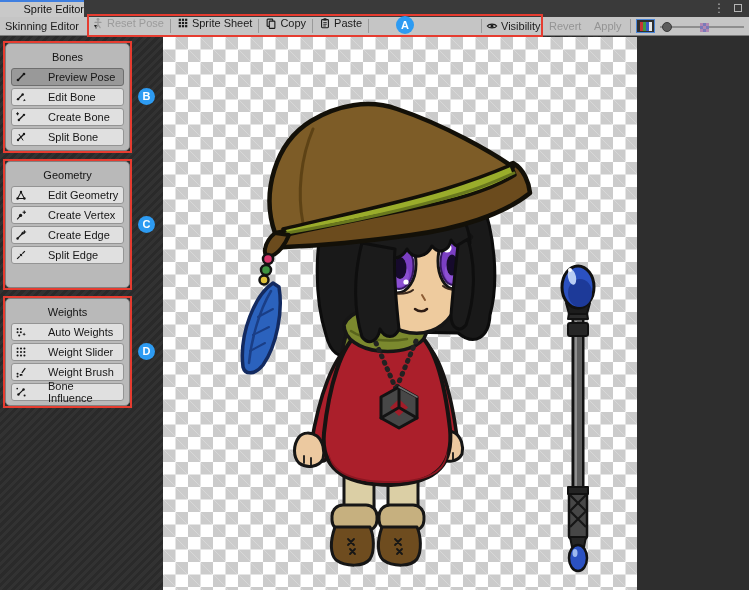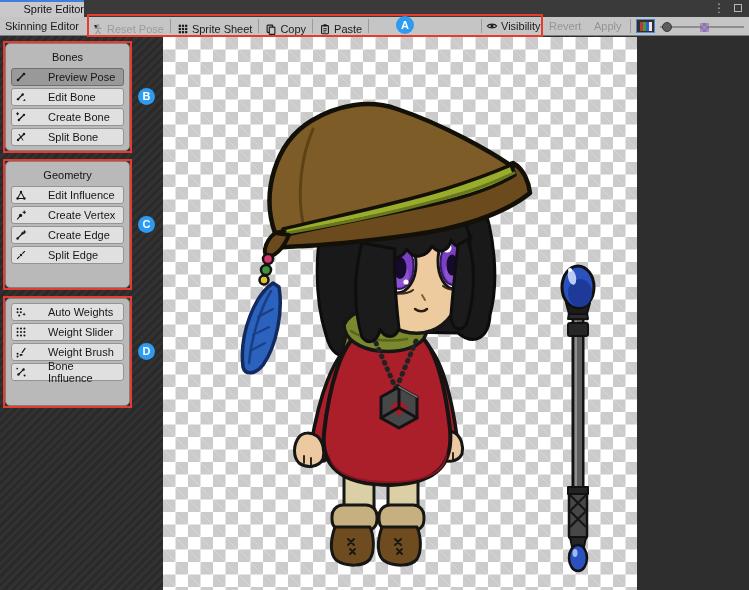--- a/index.html
+++ b/index.html
@@ -13,21 +13,21 @@
   .win-ctrl{position:absolute;top:2px;color:#b5b5b5;font-size:12px;line-height:12px;}
   .kebab{right:24px;}
   .floatbox{right:7px;top:4px;width:8px;height:8px;border:1px solid #b5b5b5;}
   
   .toolbar{position:absolute;left:0;top:17px;width:749px;height:19px;background:#c5c5c5;
     border-bottom:1px solid #7d7d7d;color:#1b1b1b;font-size:11px;}
   .tb-item{position:absolute;top:0;height:18px;display:inline-flex;align-items:center;gap:3px;white-space:nowrap;}
   .mode-dd{left:5px;gap:13px;}
   .caret{font-size:8px;color:#222;margin-left:2px;}
   .tb-flow{left:92px;display:flex;align-items:center;height:18px;position:absolute;top:0;}
-  .tb-btn{display:inline-flex;align-items:flex-end;gap:3px;height:18px;color:#1b1b1b;}
+  .tb-btn{display:inline-flex;align-items:flex-start;gap:3px;height:18px;color:#1b1b1b;}
   .tb-btn.disabled{color:#9b9b9b;}
   .tb-sep{width:1px;height:14px;background:#9a9a9a;margin:0 6px;display:inline-block;}
   .icon12{width:12px;height:12px;display:inline-block;flex:0 0 auto;}
   .vis-btn{left:486px;}
   .revert-btn{left:549px;color:#949494;}
   .apply-btn{left:594px;color:#949494;}
   .tbsep-abs{position:absolute;top:2px;width:1px;height:14px;background:#9a9a9a;}
   .color-btn{position:absolute;left:636px;top:2px;width:19px;height:14px;background:#2f2f2f;
     border:1px solid #4a86d8;display:flex;align-items:center;justify-content:center;gap:0;padding:1px;}
   .color-btn i{display:block;width:3px;height:9px;}
@@ -303,21 +303,21 @@
         <div class="ann-box" style="left: 3px; top: 123px; width: 129px; height: 131px; z-index: 20;">
           <div class="panel">
             <div class="panel-title">Geometry</div>
             <div class="p-btn">
               <svg class="icon12" viewBox="0 0 14 14">
                 <path d="M3 11 7 3.5 11 11Z" fill="none" stroke="currentColor" stroke-width="1.2"></path>
                 <circle cx="7" cy="3.5" r="1.4" fill="currentColor"></circle>
                 <circle cx="3" cy="11" r="1.4" fill="currentColor"></circle>
                 <circle cx="11" cy="11" r="1.4" fill="currentColor"></circle>
               </svg>
-              <span>Edit Influence</span>
+              <span>Edit Geometry</span>
             </div>
             <div class="p-btn">
               <svg class="icon12" viewBox="0 0 14 14">
                 <path d="M2.5 12 6 8" stroke="currentColor" stroke-width="1.3"></path>
                 <circle cx="6.5" cy="7.5" r="1.9" fill="currentColor"></circle>
                 <path d="M10.8 1.8v4M8.8 3.8h4" stroke="currentColor" stroke-width="1.2"></path>
               </svg>
               <span>Create Vertex</span>
             </div>
             <div class="p-btn">
@@ -334,20 +334,21 @@
                 <path d="M2.5 11.5 11.5 2.5" stroke="currentColor" stroke-width="1.4"></path>
                 <circle cx="7" cy="7" r="1.9" fill="currentColor" stroke="#e0e0e0" stroke-width="1"></circle>
               </svg>
               <span>Split Edge</span>
             </div>
           </div>
         </div>
         <div class="badge" style="left: 138px; top: 179.5px;">C</div>
         <div class="ann-box" style="left: 3px; top: 260px; width: 129px; height: 112px; z-index: 20;">
           <div class="panel">
+            <div class="panel-title">Weights</div>
             <div class="p-btn">
               <svg class="icon12" viewBox="0 0 14 14">
                 <g fill="currentColor">
                   <circle cx="3" cy="3.5" r="1.2"></circle>
                   <circle cx="6.8" cy="3.5" r="1.2"></circle>
                   <circle cx="3" cy="7.3" r="1.2"></circle>
                   <circle cx="6.8" cy="7.3" r="1.2"></circle>
                   <circle cx="4.9" cy="11" r="1.2"></circle>
                 </g>
                 <path d="M10.6 7.5l.6 1.5 1.5.6-1.5.6-.6 1.5-.6-1.5-1.5-.6 1.5-.6Z" fill="currentColor"></path>

